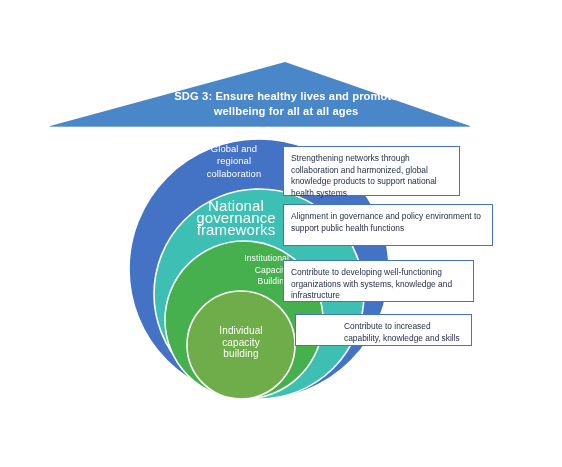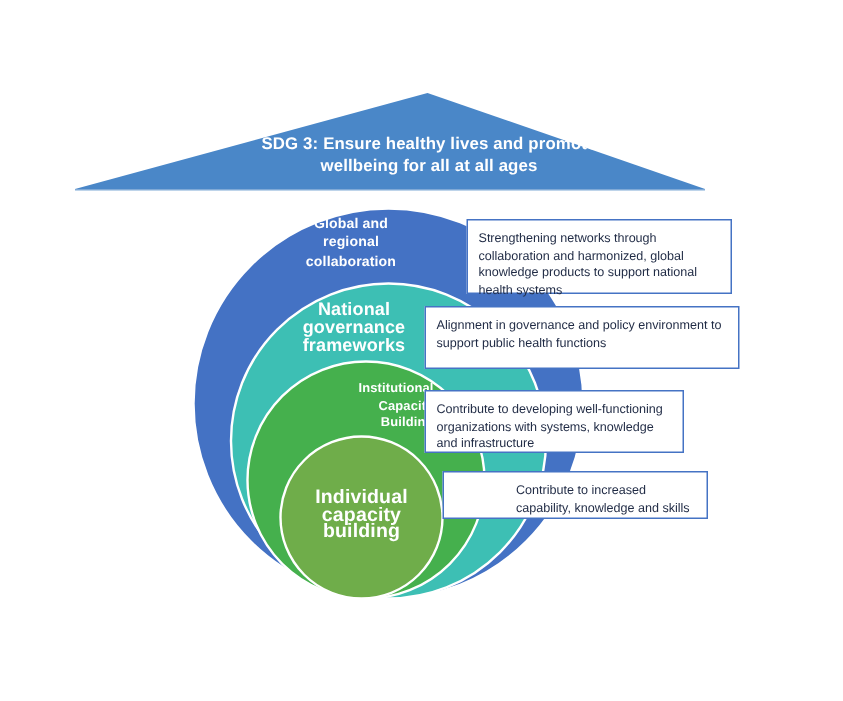--- a/index.html
+++ b/index.html
@@ -50,70 +50,70 @@
   
   .circles-svg {
     position: absolute;
     left: 0;
     top: 0;
   }
   .ring-label {
     position: absolute;
     text-align: center;
     color: #ffffff;
-    font-weight: bold;
+    font-weight: normal;
     white-space: pre-line;
     letter-spacing: 0.1px;
     pointer-events: none;
   }
   #label-global {
     left: 178px;
     top: 143px;
     width: 112px;
     font-size: 9.4px;
     line-height: 12.4px;
   }
   #label-national {
     left: 184px;
     top: 200px;
     width: 104px;
-    font-size: 12px;
+    font-size: 15px;
     line-height: 12.2px;
   }
   #label-institutional {
     left: 189px;
     top: 253px;
     width: 100px;
     font-size: 8.6px;
     line-height: 11.6px;
     text-align: right;
   }
   #label-individual {
     left: 198px;
     top: 325px;
     width: 86px;
-    font-size: 13px;
+    font-size: 10px;
     line-height: 11.6px;
   }
 
   
   .callout {
     position: absolute;
     box-sizing: border-box;
     background: #ffffff;
     border: 1px solid #4573C4;
     color: #1F2A44;
     font-size: 8.4px;
     line-height: 11.6px;
     padding: 6px 7px 5px 7px;
     white-space: pre-line;
   }
-  #callout-0 { left: 283px; top: 146px; width: 177px; height: 50px; margin-left: 28px; }
+  #callout-0 { left: 283px; top: 146px; width: 177px; height: 50px; }
   #callout-1 { left: 283px; top: 204px; width: 210px; height: 42px; }
-  #callout-2 { left: 283px; top: 260px; width: 173px; height: 42px; }
+  #callout-2 { left: 283px; top: 260px; width: 191px; height: 42px; }
   #callout-3 { left: 295px; top: 314px; width: 177px; height: 32px; padding-left: 48px; }
 </style>
 </head>
 <body>
 
 <div id="canvas">
 
   <div class="banner-wrap">
     <svg class="banner-svg" width="562" height="140" viewBox="0 0 562 140">
       <polygon points="285,62 470,126 50,126" fill="#4A87C8"></polygon>

